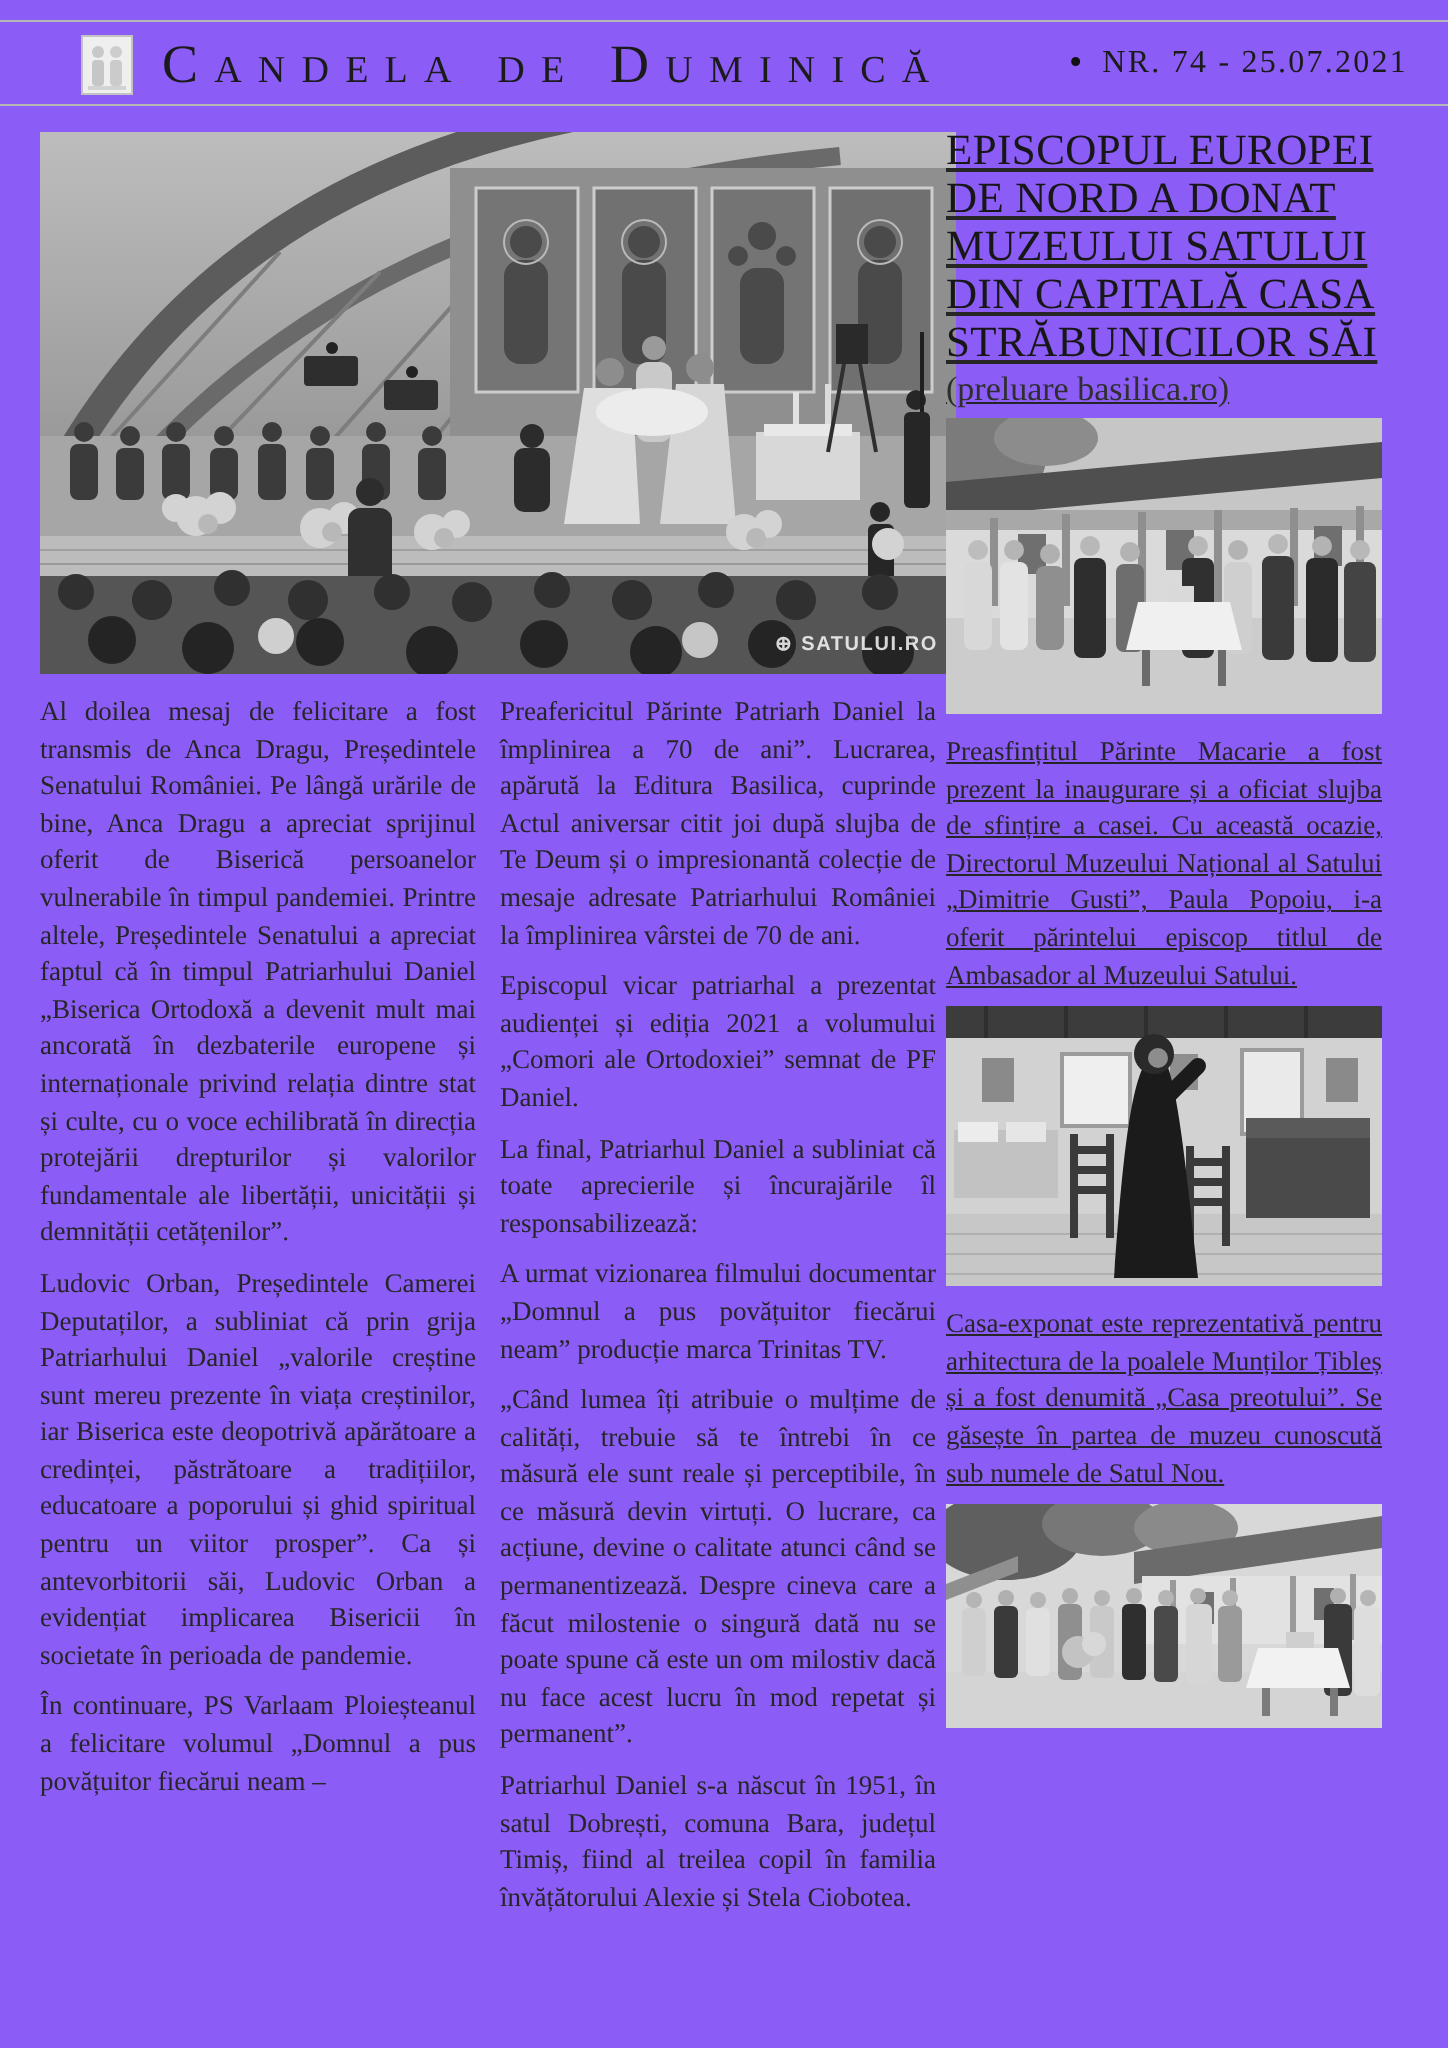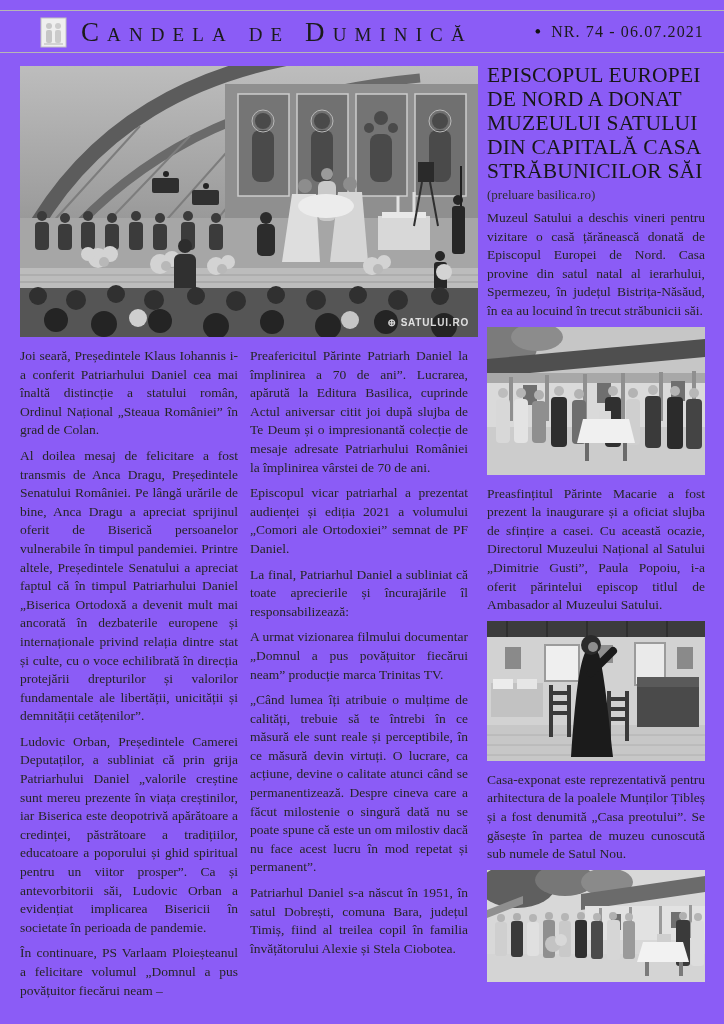--- a/index.html
+++ b/index.html
@@ -19,25 +19,25 @@
   .main-photo{position:absolute;left:20px;top:66px;width:458px;height:271px;}
   .main-photo svg{display:block;width:100%;height:100%;}
   .watermark{position:absolute;right:9px;bottom:9px;display:flex;align-items:center;gap:4px;
              color:rgba(255,255,255,.82);font-family:"Liberation Sans",sans-serif;
              font-size:10px;font-weight:bold;letter-spacing:.08em;}
   .col{position:absolute;top:347px;width:218px;font-size:13.5px;line-height:18.6px;
        text-align:justify;color:#262626;}
   .col p{margin:0 0 7px;}
   .col-left{left:20px;}
   .col-mid{left:250px;}
-  .col-right{position:absolute;left:487px;top:63px;width:218px;font-size:13.5px;
-             line-height:18.6px;text-align:justify;color:#262626;}
+  .col-right{position:absolute;left:473px;top:63px;width:218px;font-size:13.5px;
+             line-height:18.6px;text-align:justify;color:#262626;text-decoration:underline;}
   .headline{margin:0 0 5px;font-weight:400;font-size:21.5px;line-height:24px;
             letter-spacing:.01em;color:#171717;text-align:left;}
-  .credit{font-size:13px;line-height:13px;margin:0 0 8px;color:#2f2f2f;text-align:left;}
+  .credit{font-size:17px;line-height:13px;margin:0 0 8px;color:#2f2f2f;text-align:left;}
   .col-right p{margin:0 0 6px;}
   .rphoto{width:218px;margin:4px 0 10px;}
   .rphoto svg{display:block;width:100%;}
 </style>
 </head>
 <body>
 
 <div class="page">
 
   <div class="hrule r1"></div>
@@ -48,21 +48,21 @@
         <rect x="1" y="1" width="25" height="29" fill="#efefef" stroke="#c2c2c2" stroke-width="1"></rect>
         <circle cx="9" cy="9" r="3" fill="#c8c8c8"></circle>
         <circle cx="18" cy="9" r="3" fill="#cdcdcd"></circle>
         <rect x="6" y="13" width="6" height="13" rx="2" fill="#c6c6c6"></rect>
         <rect x="15" y="13" width="6" height="13" rx="2" fill="#cbcbcb"></rect>
         <rect x="4" y="26" width="19" height="2" fill="#d2d2d2"></rect>
       </svg>
     </span>
     <h1 class="title">Candela de Duminică</h1>
     <span class="bullet">•</span>
-    <span class="issue">NR. 74 - 06.07.2021</span>
+    <span class="issue">NR. 74 - 25.07.2021</span>
   </header>
 
   <div class="hrule r2"></div>
 
   <figure class="main-photo">
     <svg viewBox="0 0 458 271" preserveAspectRatio="none">
       <defs>
         <linearGradient id="gsky" x1="0" y1="0" x2="0" y2="1">
           <stop offset="0" stop-color="#bdbdbd"></stop>
           <stop offset="0.5" stop-color="#9e9e9e"></stop>
@@ -210,39 +210,37 @@
       <circle cx="118" cy="252" r="9" fill="#cfcfcf"></circle>
       <circle cx="330" cy="254" r="9" fill="#c6c6c6"></circle>
     </svg>
     <div class="watermark">
       <span>⊕</span>
       <span>SATULUI.RO</span>
     </div>
   </figure>
 
   <div class="col col-left">
-    <p>Joi seară, Președintele Klaus Iohannis i-a conferit Patriarhului Daniel cea mai înaltă distincție a statului român, Ordinul Național „Steaua României” în grad de Colan.</p>
     <p>Al doilea mesaj de felicitare a fost transmis de Anca Dragu, Președintele Senatului României. Pe lângă urările de bine, Anca Dragu a apreciat sprijinul oferit de Biserică persoanelor vulnerabile în timpul pandemiei. Printre altele, Președintele Senatului a apreciat faptul că în timpul Patriarhului Daniel „Biserica Ortodoxă a devenit mult mai ancorată în dezbaterile europene și internaționale privind relația dintre stat și culte, cu o voce echilibrată în direcția protejării drepturilor și valorilor fundamentale ale libertății, unicității și demnității cetățenilor”.</p>
     <p>Ludovic Orban, Președintele Camerei Deputaților, a subliniat că prin grija Patriarhului Daniel „valorile creștine sunt mereu prezente în viața creștinilor, iar Biserica este deopotrivă apărătoare a credinței, păstrătoare a tradițiilor, educatoare a poporului și ghid spiritual pentru un viitor prosper”. Ca și antevorbitorii săi, Ludovic Orban a evidențiat implicarea Bisericii în societate în perioada de pandemie.</p>
     <p>În continuare, PS Varlaam Ploieșteanul a felicitare volumul „Domnul a pus povățuitor fiecărui neam –</p>
   </div>
 
   <div class="col col-mid">
     <p>Preafericitul Părinte Patriarh Daniel la împlinirea a 70 de ani”. Lucrarea, apărută la Editura Basilica, cuprinde Actul aniversar citit joi după slujba de Te Deum și o impresionantă colecție de mesaje adresate Patriarhului României la împlinirea vârstei de 70 de ani.</p>
     <p>Episcopul vicar patriarhal a prezentat audienței și ediția 2021 a volumului „Comori ale Ortodoxiei” semnat de PF Daniel.</p>
     <p>La final, Patriarhul Daniel a subliniat că toate aprecierile și încurajările îl responsabilizează:</p>
     <p>A urmat vizionarea filmului documentar „Domnul a pus povățuitor fiecărui neam” producție marca Trinitas TV.</p>
     <p>„Când lumea îți atribuie o mulțime de calități, trebuie să te întrebi în ce măsură ele sunt reale și perceptibile, în ce măsură devin virtuți. O lucrare, ca acțiune, devine o calitate atunci când se permanentizează. Despre cineva care a făcut milostenie o singură dată nu se poate spune că este un om milostiv dacă nu face acest lucru în mod repetat și permanent”.</p>
     <p>Patriarhul Daniel s-a născut în 1951, în satul Dobrești, comuna Bara, județul Timiș, fiind al treilea copil în familia învățătorului Alexie și Stela Ciobotea.</p>
   </div>
 
   <aside class="col-right">
     <h2 class="headline">EPISCOPUL EUROPEI DE NORD A DONAT MUZEULUI SATULUI DIN CAPITALĂ CASA STRĂBUNICILOR SĂI</h2>
     <div class="credit">(preluare basilica.ro)</div>
-    <p>Muzeul Satului a deschis vineri pentru vizitare o casă țărănească donată de Episcopul Europei de Nord. Casa provine din satul natal al ierarhului, Spermezeu, în județul Bistrița-Năsăud, în ea au locuind în trecut străbunicii săi.</p>
 
     <figure class="rphoto">
       <svg viewBox="0 0 218 148" height="148" preserveAspectRatio="none">
         <rect width="218" height="148" fill="#c6c6c6"></rect>
         <ellipse cx="16" cy="20" rx="34" ry="26" fill="#7b7b7b"></ellipse>
         <ellipse cx="50" cy="10" rx="26" ry="14" fill="#8c8c8c"></ellipse>
         <polygon points="0,32 218,12 218,30 0,50" fill="#4f4f4f"></polygon>
         <rect x="0" y="46" width="218" height="54" fill="#dadada"></rect>
         <rect x="0" y="46" width="218" height="10" fill="#a8a8a8"></rect>
         <g fill="#8f8f8f">

